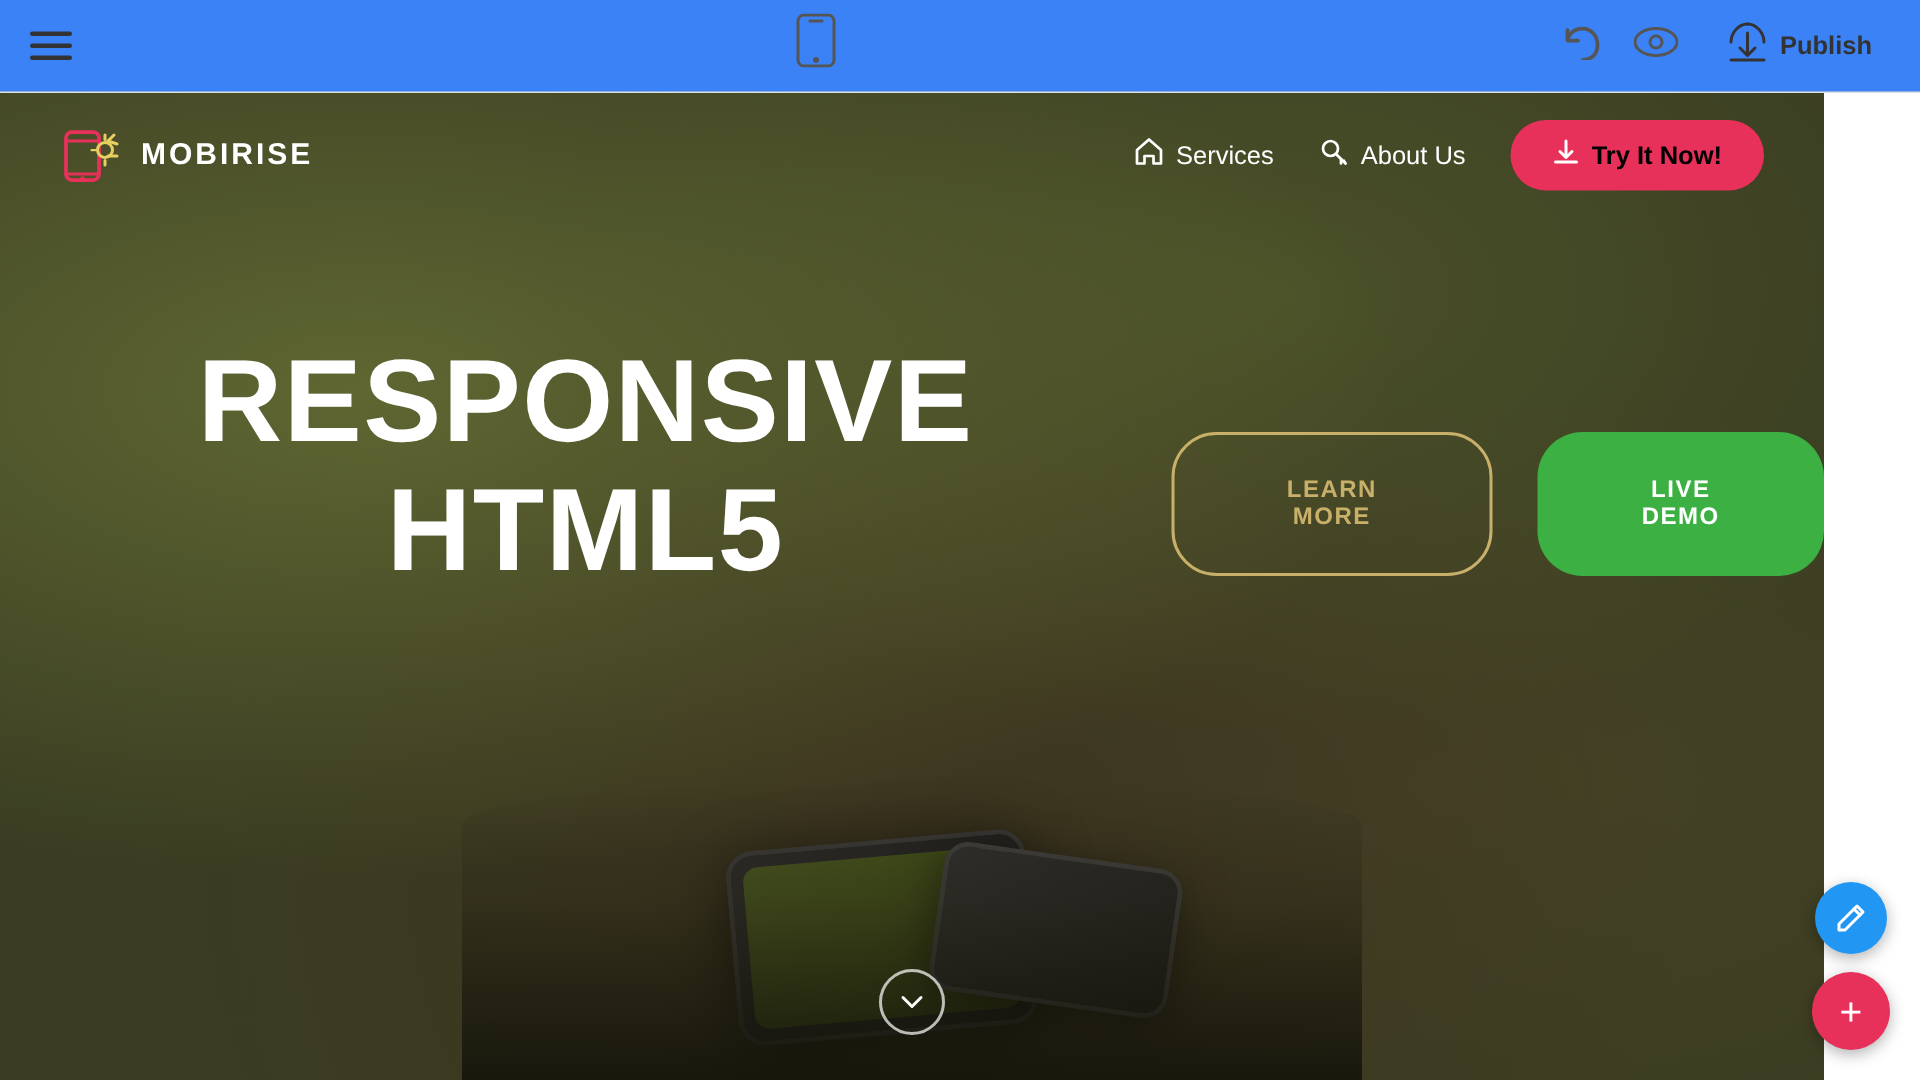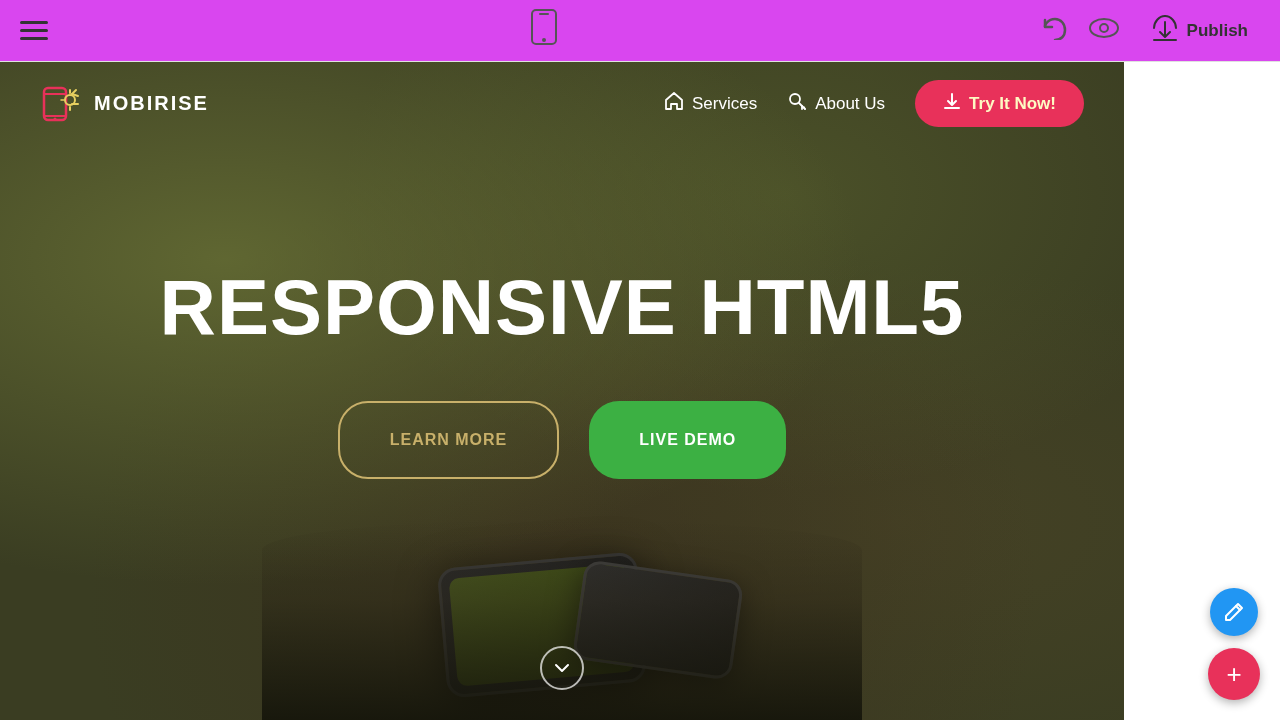--- a/index.html
+++ b/index.html
@@ -11,21 +11,21 @@
       font-family: Arial, sans-serif;
     }
 
     
     .toolbar {
       position: absolute;
       top: 0;
       left: 0;
       width: 1280px;
       height: 62px;
-      background: #d946ef;
+      background: #3b82f6;
       display: flex;
       align-items: center;
       justify-content: space-between;
       padding: 0 20px;
       z-index: 100;
       border-bottom: 1px solid #e0e0e0;
     }
 
     .toolbar-left {
       display: flex;
@@ -91,29 +91,28 @@
     .publish-icon {
       font-size: 22px;
       color: #333;
     }
 
     
     .hero {
       position: absolute;
       top: 62px;
       left: 0;
-      width: 1124px;
+      width: 1216px;
       height: 658px;
       background: linear-gradient(rgba(40,35,20,0.55), rgba(40,35,20,0.55)),
                   radial-gradient(ellipse at 30% 60%, #6b7a3a 0%, #3a4020 30%, #2a2d18 60%, #1a1d10 100%);
       display: flex;
       flex-direction: column;
       align-items: center;
       overflow: hidden;
-      gap: 40px;
     }
 
     
     .hero-bg {
       position: absolute;
       top: 0; left: 0; right: 0; bottom: 0;
       background:
         radial-gradient(ellipse at 20% 30%, rgba(120,130,60,0.6) 0%, transparent 50%),
         radial-gradient(ellipse at 70% 20%, rgba(100,110,50,0.4) 0%, transparent 40%),
         radial-gradient(ellipse at 50% 80%, rgba(60,50,30,0.8) 0%, transparent 60%),
@@ -162,38 +161,38 @@
       gap: 8px;
       color: #fff;
       font-size: 17px;
       font-weight: 500;
       cursor: pointer;
       text-decoration: none;
     }
 
     .try-btn {
       background: #e8315a;
-      color: #fef9c3;
+      color: #000000;
       border: none;
       border-radius: 30px;
       padding: 12px 28px;
       font-size: 17px;
       font-weight: 700;
       cursor: pointer;
       display: flex;
       align-items: center;
       gap: 8px;
     }
 
     
     .hero-content {
       position: relative;
       z-index: 10;
       display: flex;
-      flex-direction: column;
+      flex-direction: row;
       align-items: center;
       margin-top: 80px;
     }
 
     .hero-title {
       color: #fff;
       font-size: 78px;
       font-weight: 900;
       text-align: center;
       line-height: 1.1;

